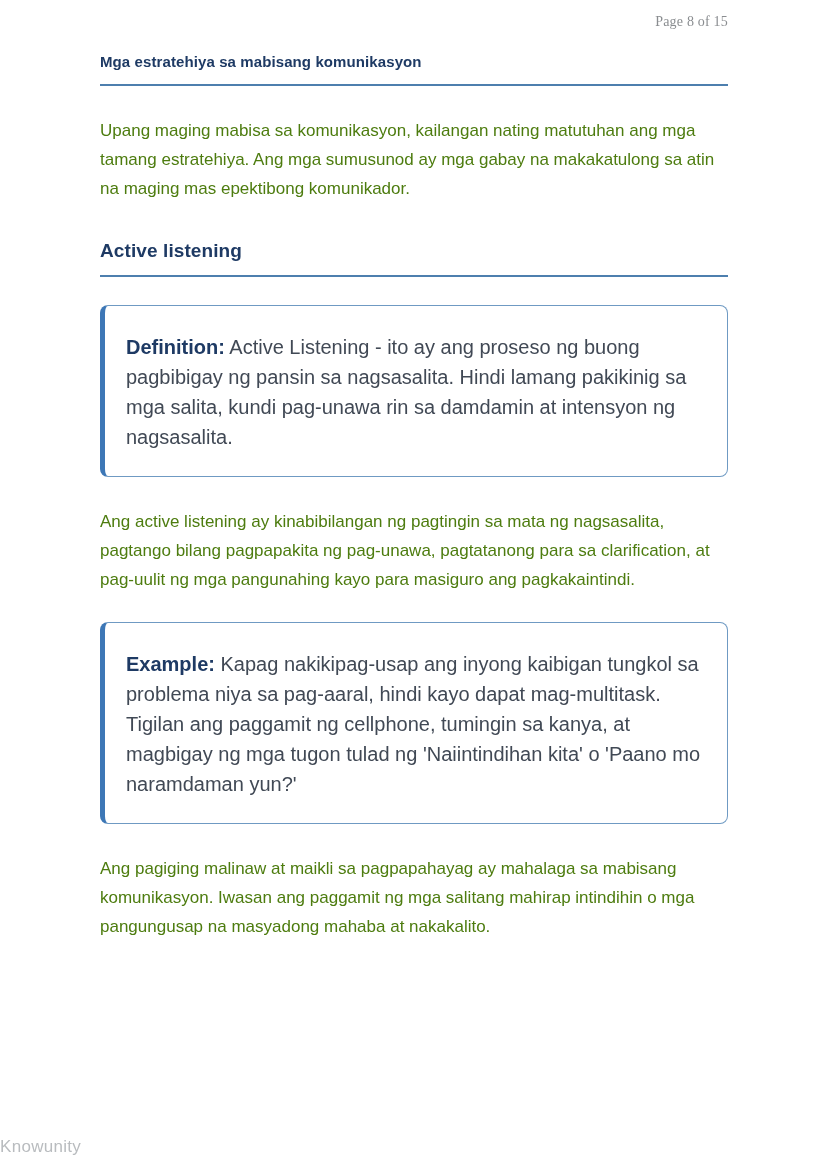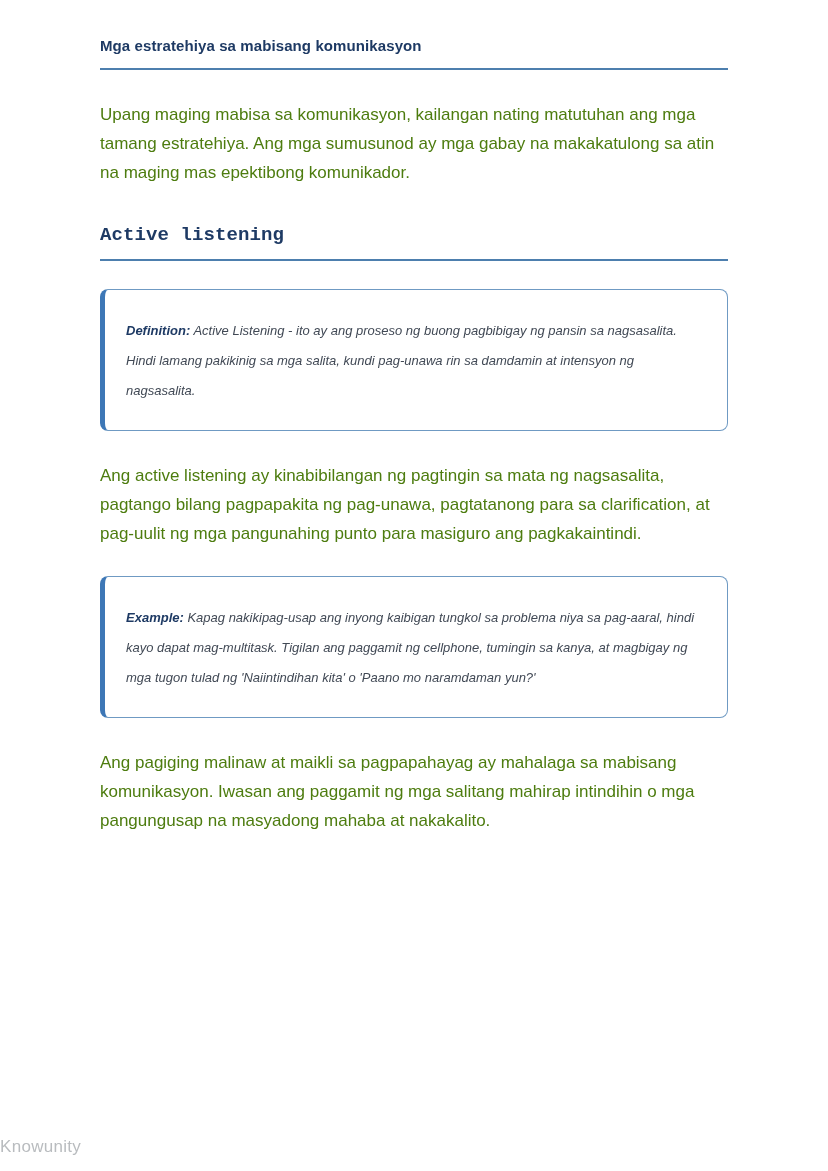--- a/index.html
+++ b/index.html
@@ -33,41 +33,39 @@
     letter-spacing: 0.1px;
   }
   h2.doc-heading {
     margin-top: 37px;
     font-size: 19px;
     font-weight: bold;
     color: #1e3a64;
     padding-bottom: 13px;
     border-bottom: 2px solid #4d7fae;
     letter-spacing: 0.1px;
-    font-family: Liberation Mono, monospace;
   }
   p.body-text {
     margin-top: 30px;
     font-size: 17px;
     line-height: 29px;
     color: #4d7c0f;
   }
   .callout {
     margin-top: 28px;
     border: 1px solid #6f9ac3;
     border-left: 5px solid #3d77b6;
     border-radius: 8px;
     padding: 26px 24px 24px 21px;
     background: #ffffff;
   }
   .callout p {
-    font-size: 13px;
+    font-size: 20px;
     line-height: 30px;
     color: #414955;
-    font-style: italic;
   }
   .callout strong {
     color: #1e3a64;
     font-weight: bold;
   }
   .footer-brand {
     position: absolute;
     bottom: 14px;
     left: 0;
     width: 100%;
@@ -76,32 +74,33 @@
     color: #b9bcbf;
     letter-spacing: 0.3px;
   }
 </style>
 </head>
 <body>
 
 <div class="page">
   <div class="content">
 
+    <div class="page-number">Page 8 of 15</div>
 
     <h1 class="doc-heading">Mga estratehiya sa mabisang komunikasyon</h1>
 
     <p class="body-text">Upang maging mabisa sa komunikasyon, kailangan nating matutuhan ang mga tamang estratehiya. Ang mga sumusunod ay mga gabay na makakatulong sa atin na maging mas epektibong komunikador.</p>
 
     <h2 class="doc-heading">Active listening</h2>
 
     <div class="callout">
       <p><strong>Definition:</strong> <span>Active Listening - ito ay ang proseso ng buong pagbibigay ng pansin sa nagsasalita. Hindi lamang pakikinig sa mga salita, kundi pag-unawa rin sa damdamin at intensyon ng nagsasalita.</span></p>
     </div>
 
-    <p class="body-text">Ang active listening ay kinabibilangan ng pagtingin sa mata ng nagsasalita, pagtango bilang pagpapakita ng pag-unawa, pagtatanong para sa clarification, at pag-uulit ng mga pangunahing punto para masiguro ang pagkakaintindi.</p>
+    <p class="body-text">Ang active listening ay kinabibilangan ng pagtingin sa mata ng nagsasalita, pagtango bilang pagpapakita ng pag-unawa, pagtatanong para sa clarification, at pag-uulit ng mga pangunahing kayo para masiguro ang pagkakaintindi.</p>
 
     <div class="callout">
       <p><strong>Example:</strong> <span>Kapag nakikipag-usap ang inyong kaibigan tungkol sa problema niya sa pag-aaral, hindi kayo dapat mag-multitask. Tigilan ang paggamit ng cellphone, tumingin sa kanya, at magbigay ng mga tugon tulad ng 'Naiintindihan kita' o 'Paano mo naramdaman yun?'</span></p>
     </div>
 
 
     <p class="body-text">Ang pagiging malinaw at maikli sa pagpapahayag ay mahalaga sa mabisang komunikasyon. Iwasan ang paggamit ng mga salitang mahirap intindihin o mga pangungusap na masyadong mahaba at nakakalito.</p>
 
   </div>
 

